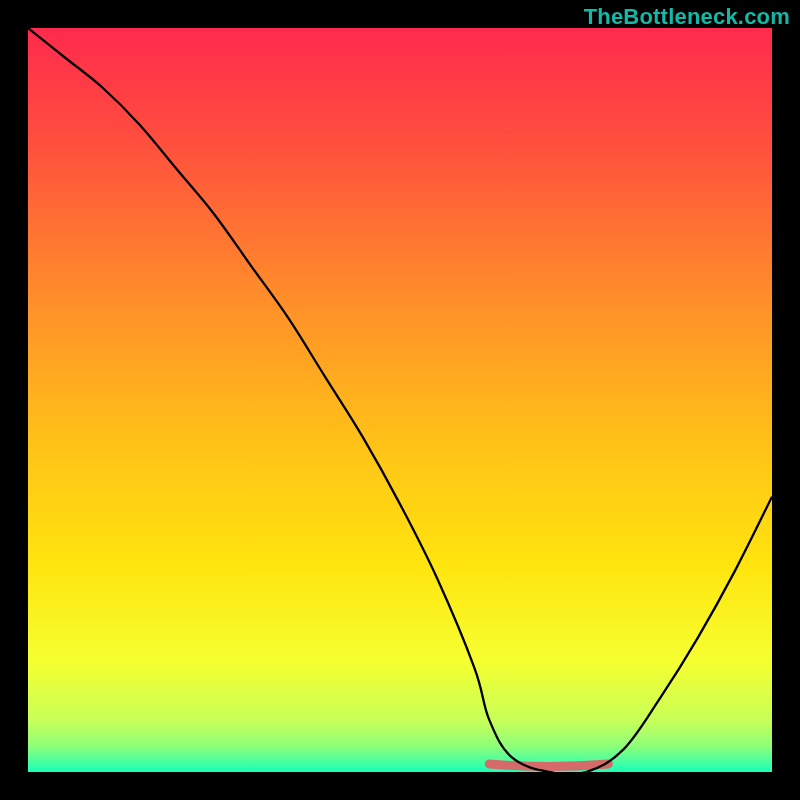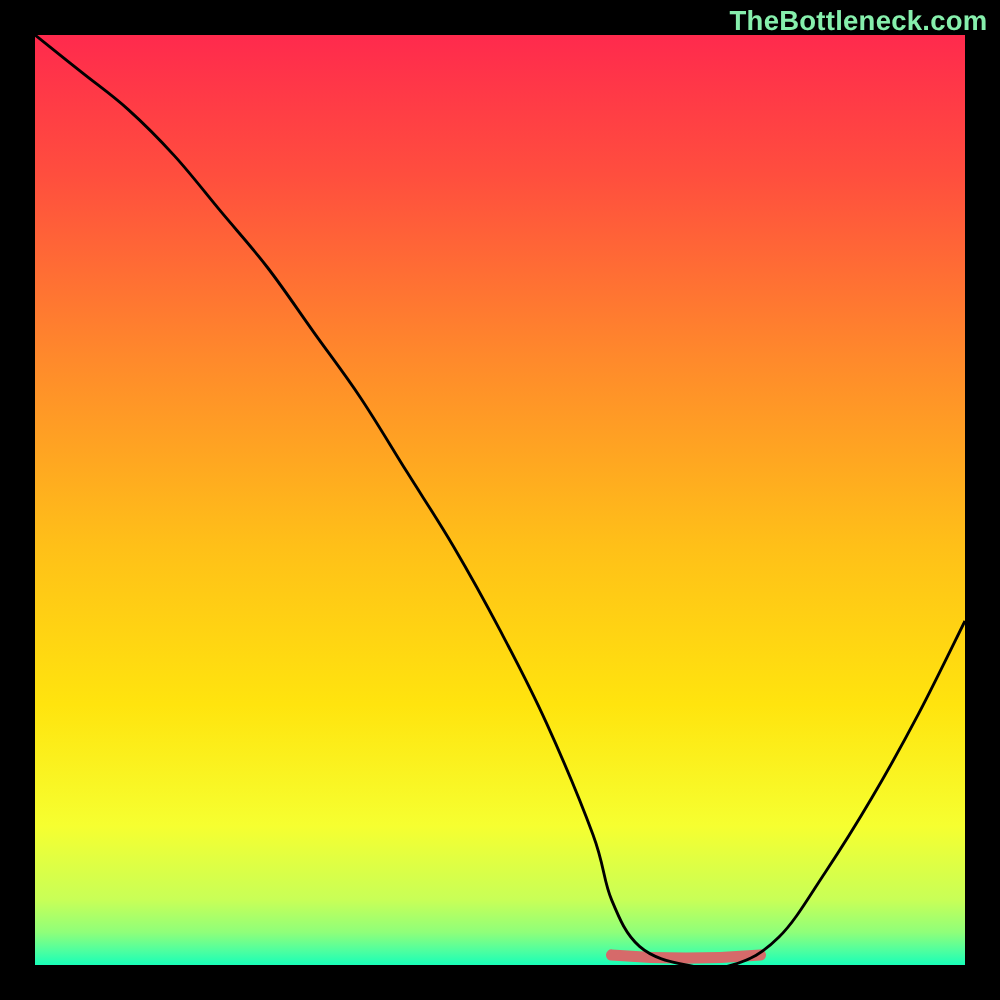--- a/index.html
+++ b/index.html
@@ -16,21 +16,21 @@
     width: 800px;
     height: 800px;
     background: #000;
   }
   .watermark {
     position: absolute;
     top: 4px;
     right: 10px;
     font-size: 22px;
     font-weight: 600;
-    color: #86efac;
+    color: #14b8a6;
     letter-spacing: 0.2px;
     user-select: none;
   }
   svg.plot {
     position: absolute;
     left: 28px;
     top: 28px;
     width: 744px;
     height: 744px;
     display: block;

